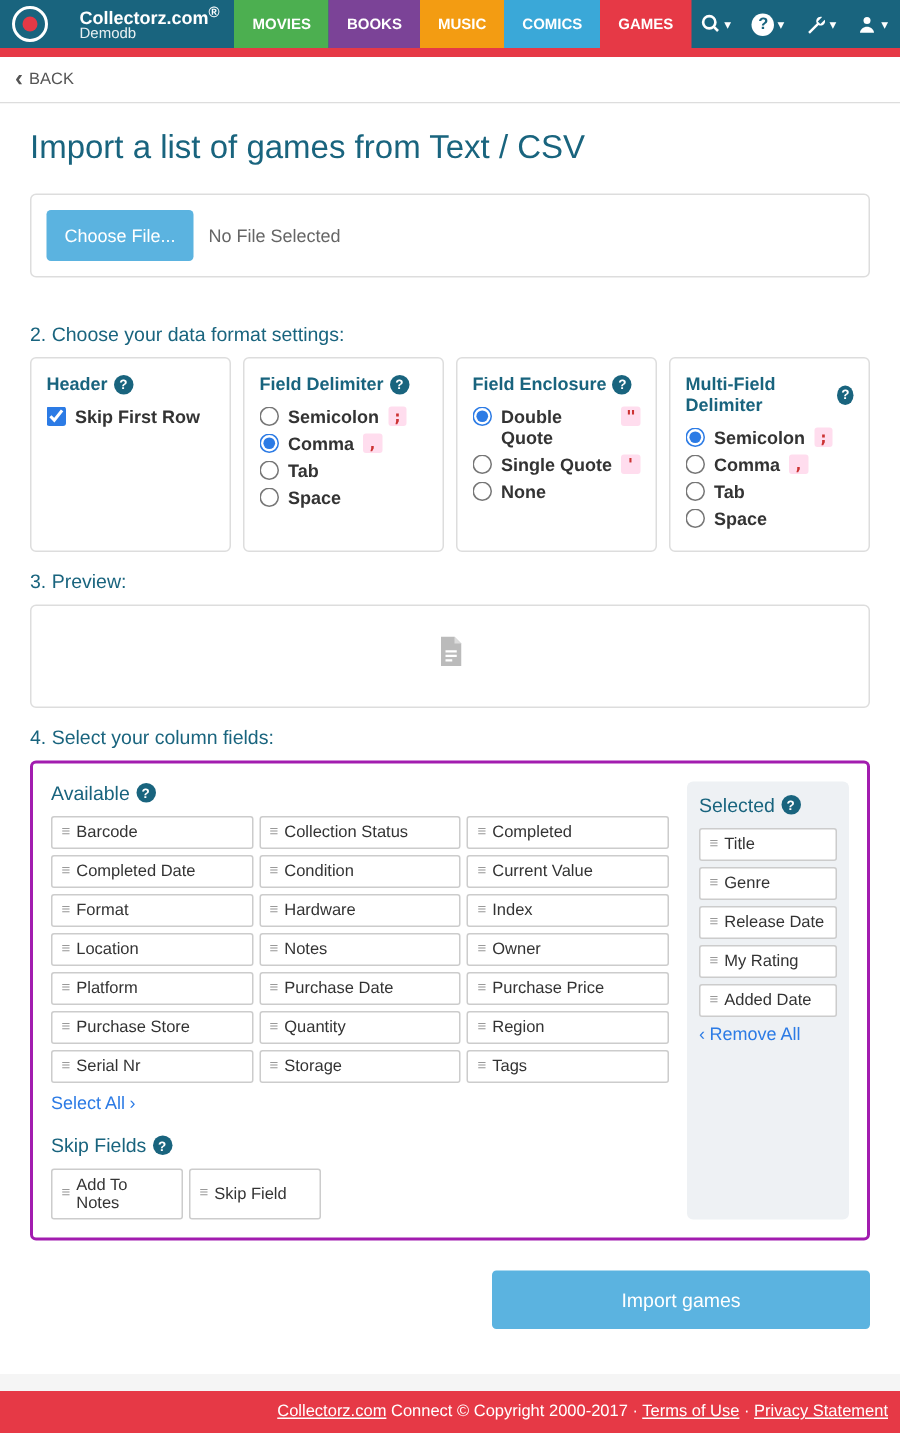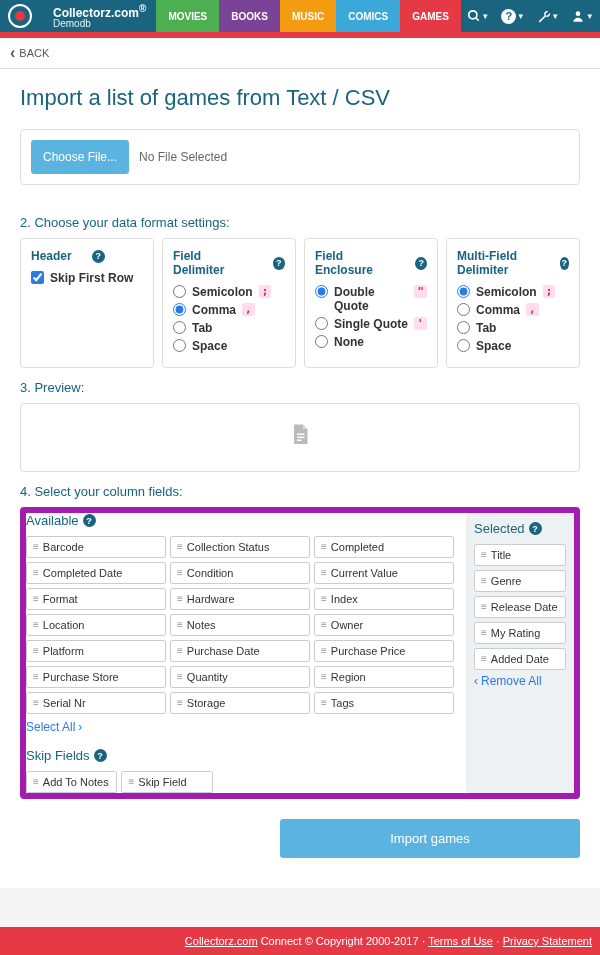--- a/index.html
+++ b/index.html
@@ -25,40 +25,40 @@
 .backbar{background:#fff;border-bottom:1px solid #ddd;padding:6px 10px;display:flex;align-items:center;gap:4px;font-size:11px;color:#555;cursor:pointer}
 .main{background:#fff;padding:16px 20px 30px;max-width:600px}
 h1{color:#19647e;font-size:22px;font-weight:500;margin-bottom:18px}
 h3{color:#19647e;font-size:13px;font-weight:500;margin:12px 0 8px}
 .panel{border:1px solid #ddd;border-radius:4px;padding:10px;margin-bottom:30px}
 .choosefile{display:flex;align-items:center;gap:10px}
 .btn-choose{background:#5bb3e0;color:#fff;border:none;padding:10px 12px;border-radius:3px;font-size:12px;cursor:pointer}
 .nofile{color:#666;font-size:12px}
 .formatgrid{display:grid;grid-template-columns:repeat(4,1fr);gap:8px}
 .fbox{border:1px solid #ddd;border-radius:4px;padding:10px}
-.fbox-title{color:#19647e;font-size:12px;font-weight:600;margin-bottom:8px;display:flex;align-items:center;gap:20px}
+.fbox-title{color:#19647e;font-size:12px;font-weight:600;margin-bottom:8px;display:flex;align-items:center;gap:4px}
 .help{width:13px;height:13px;background:#19647e;color:#fff;border-radius:50%;display:inline-flex;align-items:center;justify-content:center;font-size:9px;font-weight:bold;cursor:pointer}
 .opt{display:flex;align-items:flex-start;gap:6px;font-size:12px;margin:4px 0;font-weight:600}
 .opt input{accent-color:#2c7be5}
 .chip{background:#fde;color:#c33;padding:0 3px;border-radius:2px;font-family:monospace;font-size:11px}
 .preview{border:1px solid #ddd;border-radius:4px;padding:20px;text-align:center;color:#aaa;font-size:18px}
-.colsec{border:6px solid #a21caf;border-radius:4px;position:relative}
+.colsec{border:2px solid #a21caf;border-radius:4px;padding:12px;position:relative}
 .sec-title{color:#19647e;font-size:13px;font-weight:500;display:flex;align-items:center;gap:4px;margin-bottom:8px}
 .cols-layout{display:flex;gap:12px}
 .avail{flex:1}
 .avail-grid{display:grid;grid-template-columns:repeat(3,1fr);gap:4px}
 .field{background:#fff;border:1px solid #ccc;border-radius:2px;padding:4px 6px;font-size:11px;display:flex;align-items:center;gap:4px;cursor:move}
 .handle{color:#999;font-size:10px;line-height:1}
 .selbox{background:#eef1f4;border-radius:4px;padding:8px;width:108px}
 .selbox .field{margin-bottom:4px}
 .link{color:#2c7be5;font-size:12px;cursor:pointer;display:flex;align-items:center;gap:3px}
 .selectall{text-align:center;margin-top:6px}
 .removeall{margin-top:4px}
 .skip-grid{display:grid;grid-template-columns:repeat(3,1fr);gap:4px;width:66%}
-.btn-import{background:#5bb3e0;color:#fff;border:none;padding:12px 40px;border-radius:3px;font-size:13px;cursor:pointer;float:right;margin-top:20px;width:300px}
+.btn-import{background:#5bb3e0;color:#fff;border:none;padding:12px 40px;border-radius:3px;font-size:13px;cursor:pointer;float:right;margin-top:20px;width:252px}
 .footer{background:#e63946;color:#fff;text-align:right;padding:8px;font-size:11px;position:fixed;bottom:0;left:0;right:0}
 .footer a{color:#fff;text-decoration:underline;cursor:pointer}
 .chev{font-size:16px;font-weight:bold}
 </style>
 </head>
 <body>
 
 <div class="topbar">
   <div class="logo">
     <div class="logo-circle"></div>

